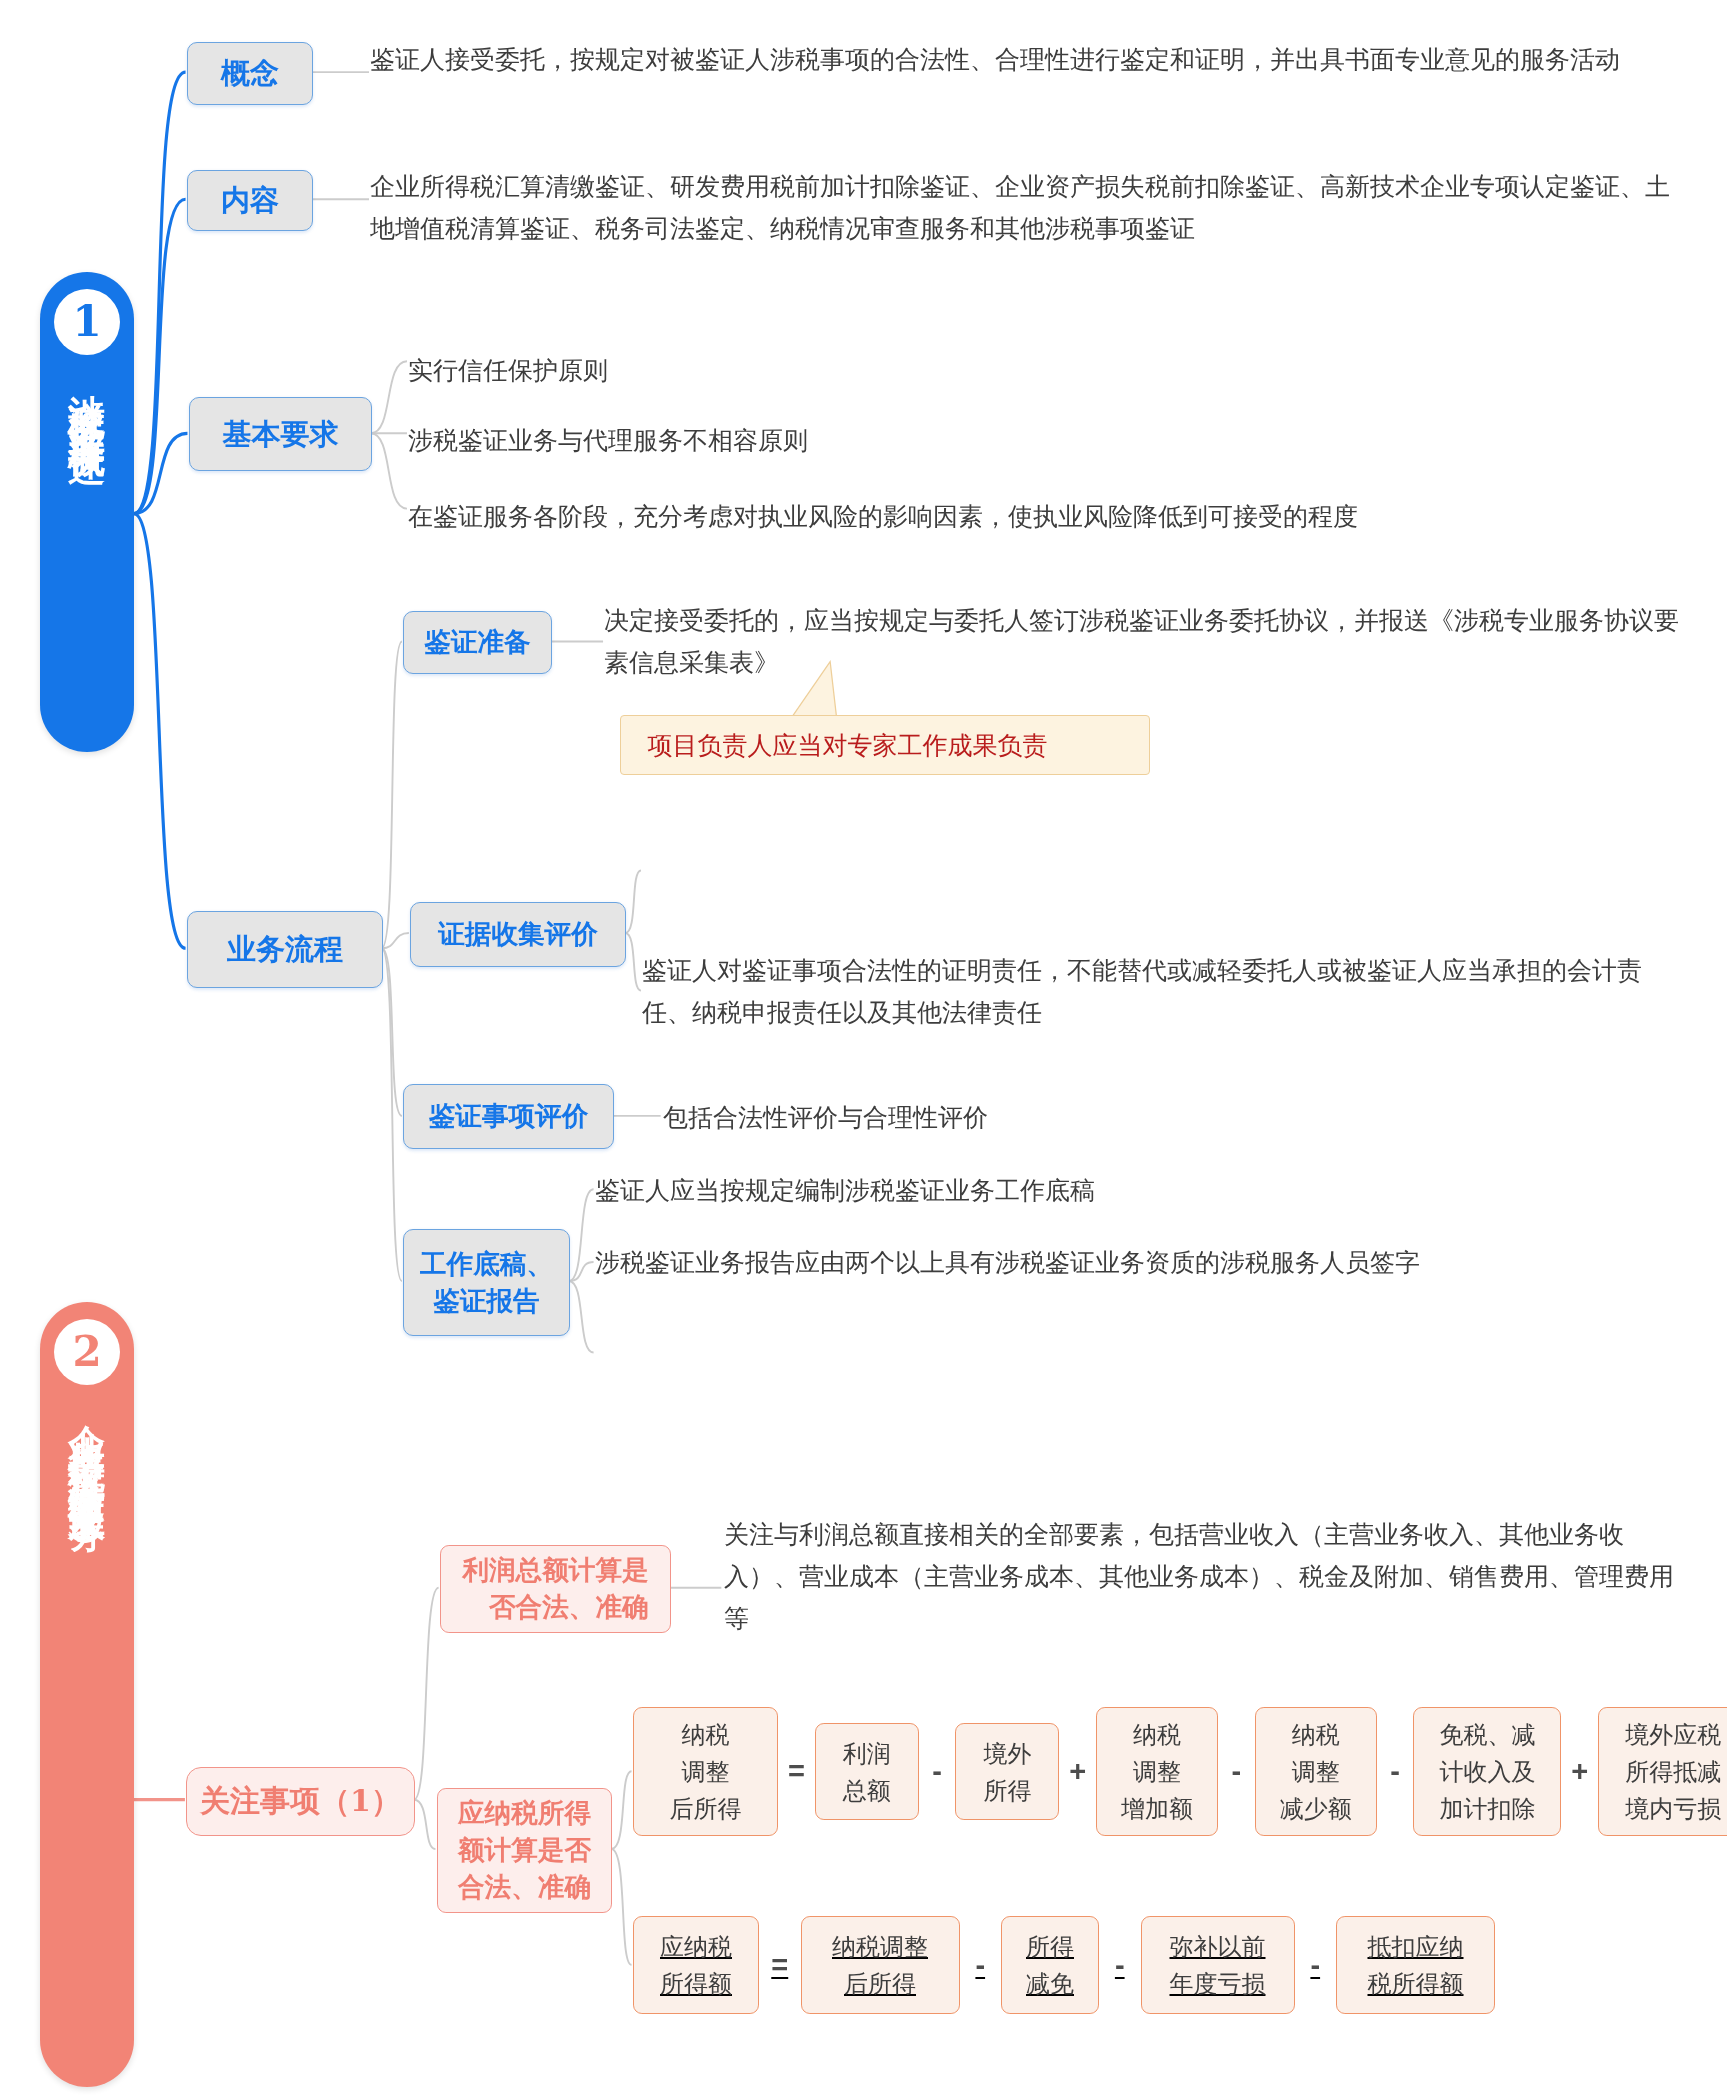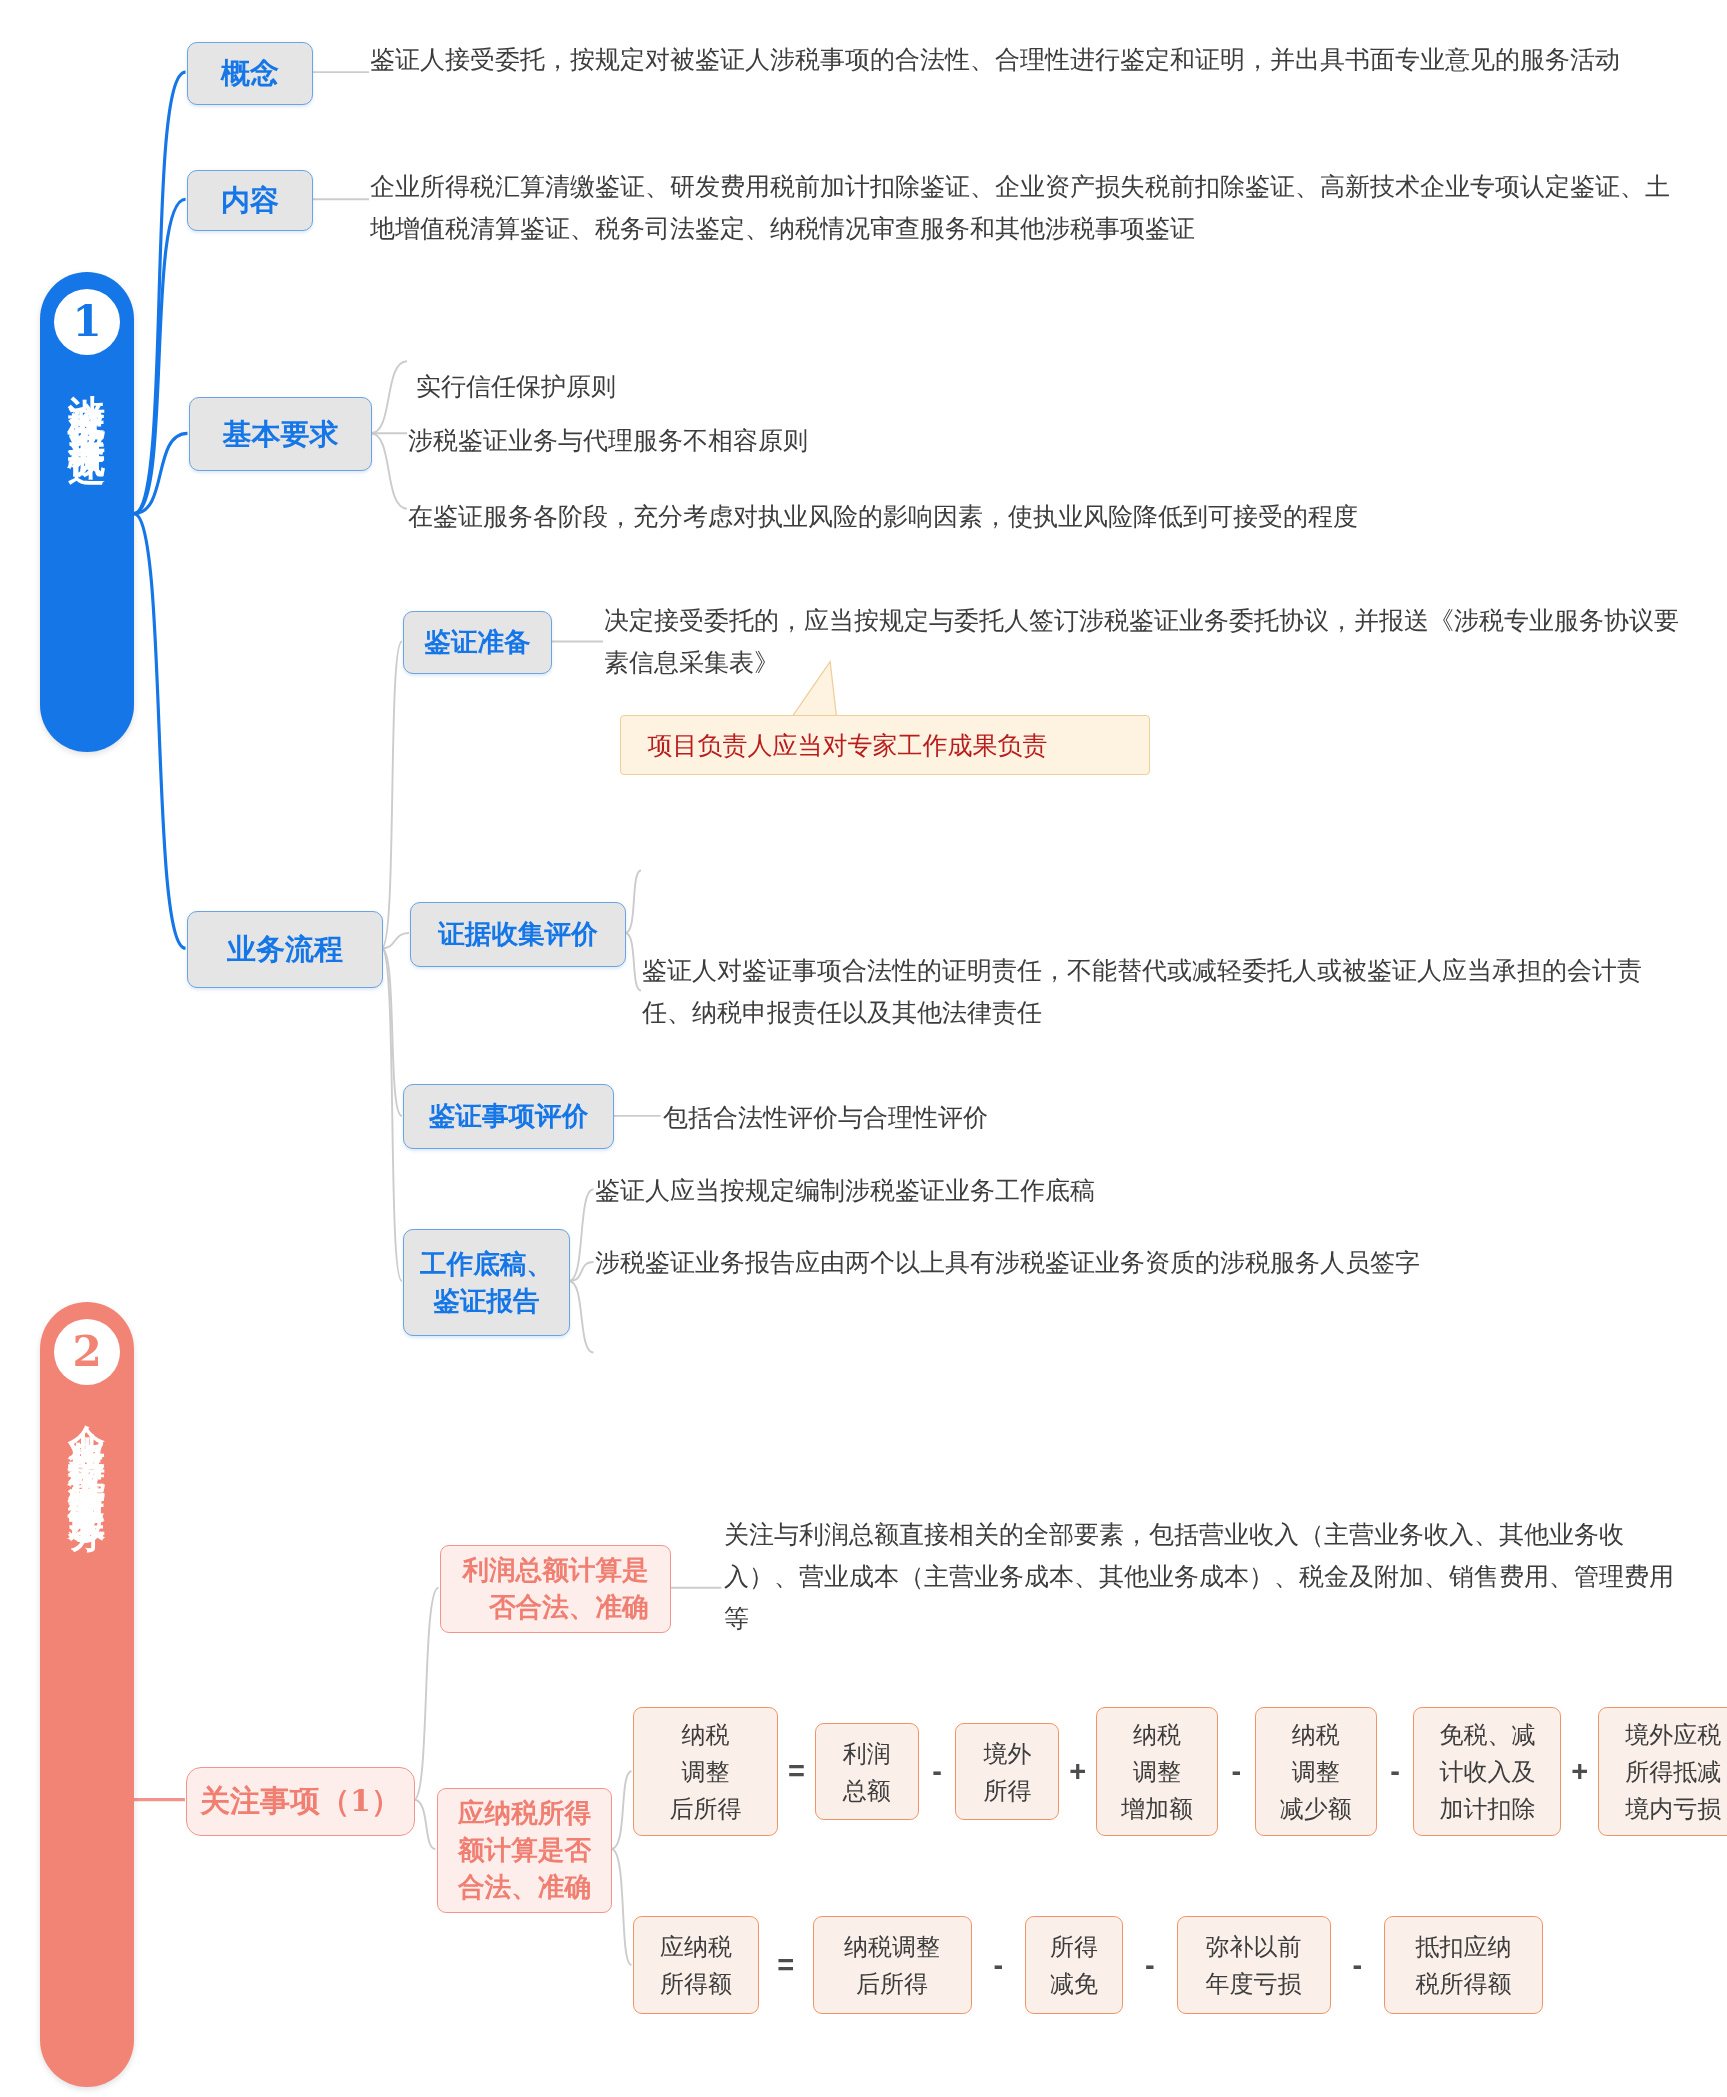--- a/index.html
+++ b/index.html
@@ -32,21 +32,21 @@
               color:#f07e71; font-weight:bold; font-size:26.6px; line-height:37px; display:flex;
               align-items:center; justify-content:center; text-align:center; white-space:pre-line; }
   .focus-box { position:absolute; background:#fdeeec; border:1.9px solid #f2948a; border-radius:15px;
                color:#f07e71; font-family:"DejaVu Serif", serif; font-weight:bold; font-size:30px;
                display:flex; align-items:center; justify-content:center; }
 
   .callout { position:absolute; background:#fdf3e0; border:1.3px solid #eecf9a; border-radius:4px;
              color:#b91c1c; font-size:25px; display:flex; align-items:center; padding:0 26.6px; }
 
   .formula-row { position:absolute; display:flex; align-items:center; }
-  .row1 { gap:7.6px; } .row2 { gap:16px; }
+  .row1 { gap:7.6px; } .row2 { gap:10px;text-decoration:underline; }
   .f-box { background:#fbf0e9; border:1.3px solid #f09468; border-radius:8.9px; color:#3d3d3d;
            font-size:24px; line-height:37px; display:flex; align-items:center; justify-content:center;
            text-align:center; white-space:pre-line; flex:0 0 auto; }
   .f-op { color:#4d4d4d; font-size:29px; font-weight:bold; flex:0 0 auto; width:21.5px; text-align:center; }
 </style>
 </head>
 <body>
 
 <div class="canvas">
 
@@ -91,21 +91,21 @@
     <div class="pill-title">涉税鉴证业务概述</div>
   </div>
 
   <div class="blue-box" style="left:187px; top:42px; width:124px; height:61px;">概念</div>
   <div class="body-text" style="left:370px; top:38px; width:1303px;">鉴证人接受委托，按规定对被鉴证人涉税事项的合法性、合理性进行鉴定和证明，并出具书面专业意见的服务活动</div>
 
   <div class="blue-box" style="left:187px; top:170px; width:124px; height:59px;">内容</div>
   <div class="body-text" style="left:370px; top:165px; width:1303px;">企业所得税汇算清缴鉴证、研发费用税前加计扣除鉴证、企业资产损失税前扣除鉴证、高新技术企业专项认定鉴证、土地增值税清算鉴证、税务司法鉴定、纳税情况审查服务和其他涉税事项鉴证</div>
 
   <div class="blue-box" style="left:189px; top:397px; width:181px; height:72px;">基本要求</div>
-  <div class="body-text" style="left:408px; top:365px; width:1234px;margin-left:8px;">实行信任保护原则</div>
+  <div class="body-text" style="left:408px; top:349px; width:1234px;">实行信任保护原则</div>
   <div class="body-text" style="left:408px; top:419px; width:1234px;">涉税鉴证业务与代理服务不相容原则</div>
   <div class="body-text" style="left:408px; top:495px; width:1234px;">在鉴证服务各阶段，充分考虑对执业风险的影响因素，使执业风险降低到可接受的程度</div>
 
   <div class="blue-box" style="left:187px; top:911px; width:194px; height:75px;">业务流程</div>
 
   <div class="blue-box sub" style="left:403px; top:611px; width:147px; height:61px;">鉴证准备</div>
   <div class="body-text" style="left:604px; top:599px; width:1076px;">决定接受委托的，应当按规定与委托人签订涉税鉴证业务委托协议，并报送《涉税专业服务协议要素信息采集表》</div>
   <div class="callout" style="left:620px; top:715px; width:475px; height:58px;">
     <span>项目负责人应当对专家工作成果负责</span>
   </div>

